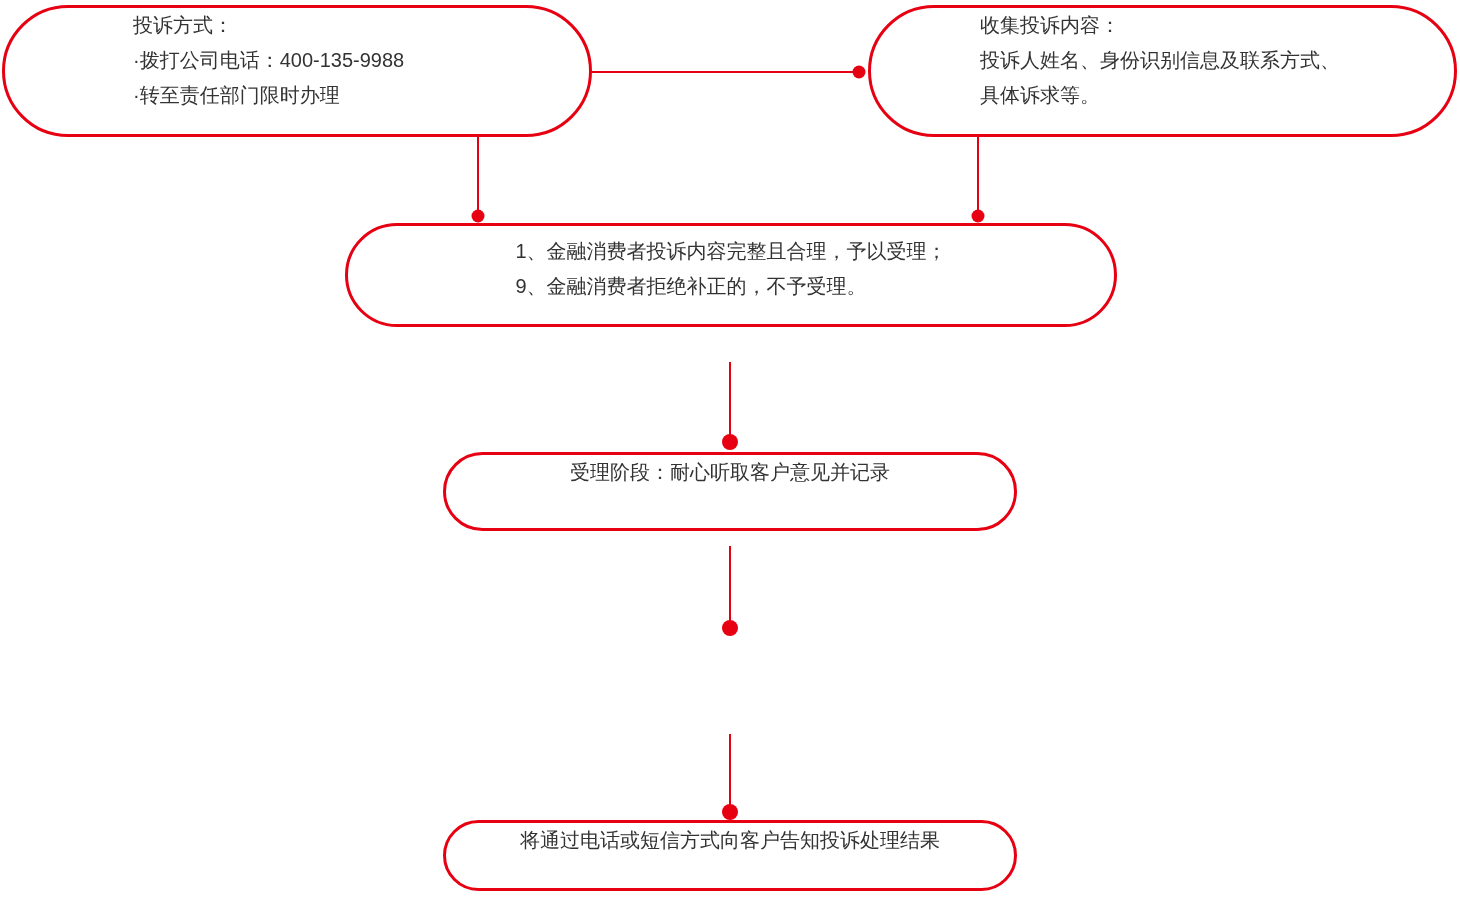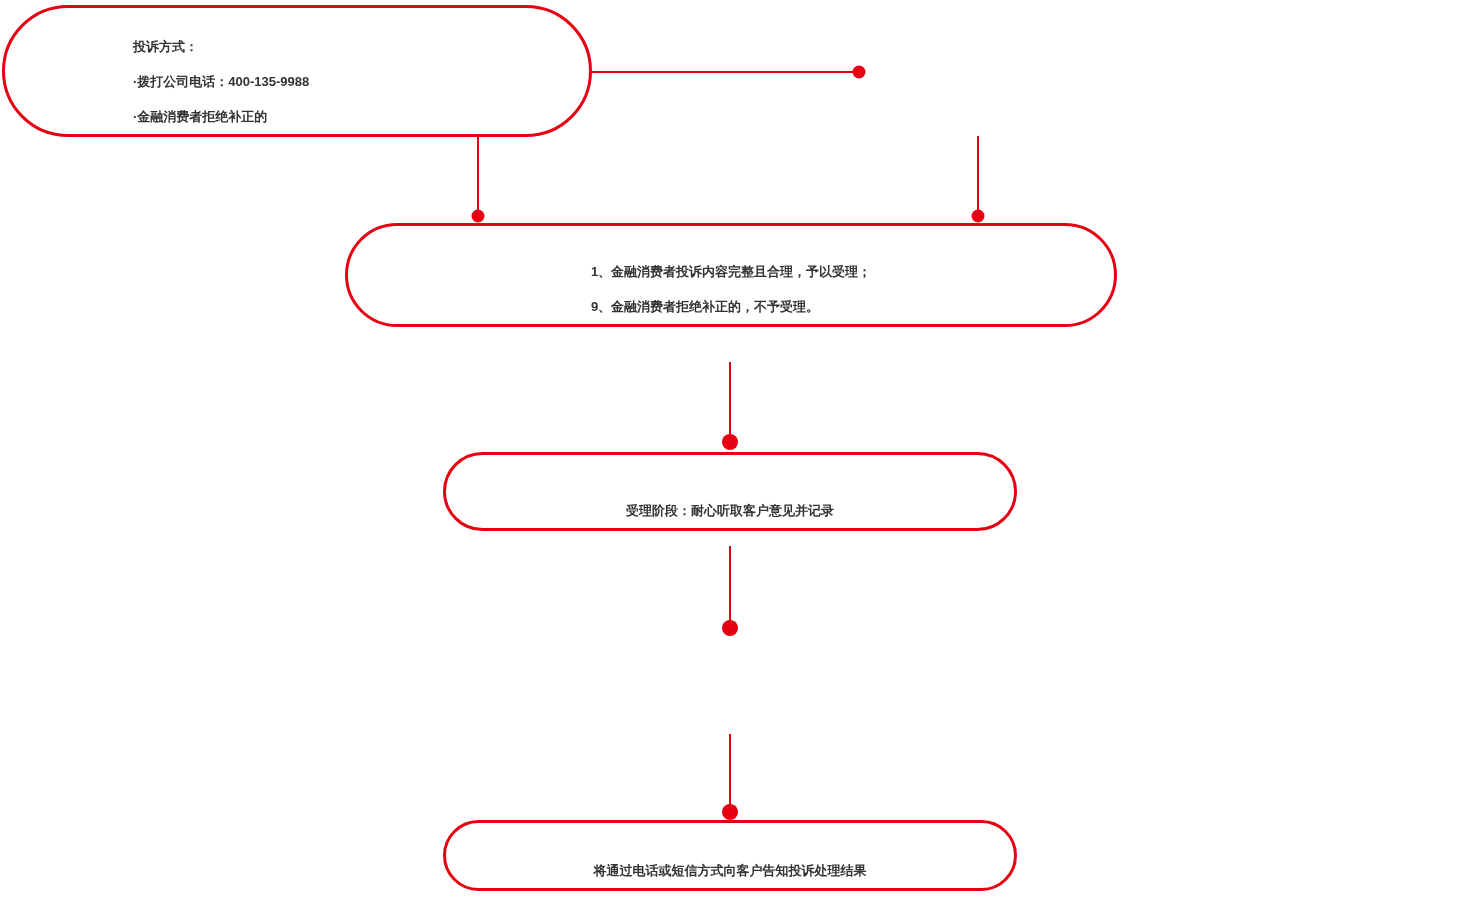--- a/index.html
+++ b/index.html
@@ -20,24 +20,24 @@
   }
 
   
   .node {
     position: absolute;
     border: 3px solid var(--accent);
     border-radius: 999px;
     background: var(--bg);
     display: flex;
     flex-direction: column;
-    justify-content: flex-end;
+    justify-content: flex-start;
     color: var(--text);
-    font-weight: 700;
-    font-size: 13px;
+    font-weight: 400;
+    font-size: 20px;
   }
   .node .lines-block { text-align: left; }
   .node .line { line-height: 35px; white-space: nowrap; }
   .single { align-items: center; white-space: nowrap; }
 
   .n1 { left: 2px;   top: 5px;   width: 590px; height: 132px; padding-left: 128px; align-items: flex-start; }
   .n2 { left: 868px; top: 5px;   width: 589px; height: 132px; padding-left: 109px; align-items: flex-start; }
   .n3 { left: 345px; top: 223px; width: 772px; height: 104px; align-items: center; padding-top: 8px; }
   .n4 { left: 443px; top: 452px; width: 574px; height: 79px;  }
   .n5 { left: 443px; top: 635px; width: 574px; height: 100px; }
@@ -69,24 +69,31 @@
 </style>
 </head>
 <body>
 
 <div class="canvas">
 
   <div class="node n1">
     <div class="lines-block">
       <div class="line">投诉方式：</div>
       <div class="line">·拨打公司电话：400-135-9988</div>
-      <div class="line">·金融消费者拒绝补正的</div>
+      <div class="line">·转至责任部门限时办理</div>
     </div>
   </div>
 
+  <div class="node n2">
+    <div class="lines-block">
+      <div class="line">收集投诉内容：</div>
+      <div class="line">投诉人姓名、身份识别信息及联系方式、</div>
+      <div class="line">具体诉求等。</div>
+    </div>
+  </div>
 
   <div class="node n3">
     <div class="lines-block">
       <div class="line">1、金融消费者投诉内容完整且合理，予以受理；</div>
       <div class="line">9、金融消费者拒绝补正的，不予受理。</div>
     </div>
   </div>
 
   <div class="node n4 single">
     <div class="line">受理阶段：耐心听取客户意见并记录</div>

